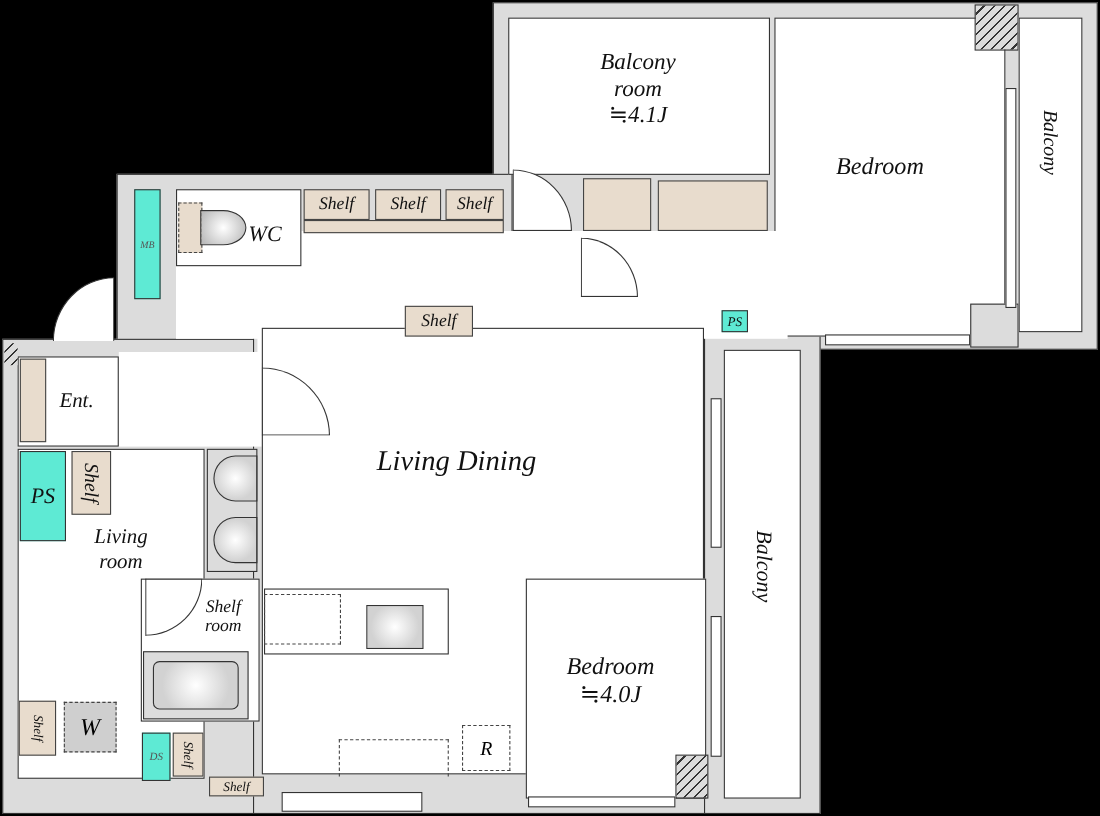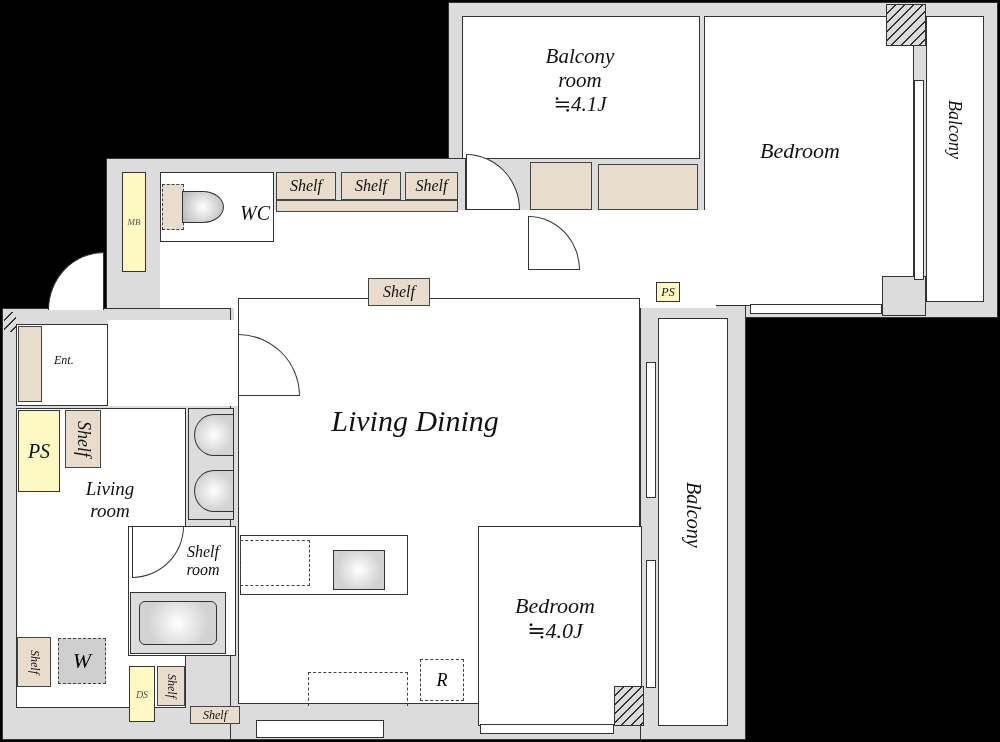--- a/index.html
+++ b/index.html
@@ -3,21 +3,21 @@
 <meta charset="utf-8">
 <style>
   html,body{margin:0;padding:0;background:#000;}
   #plan{position:relative;width:1000px;height:742px;background:#000;overflow:hidden;font-family:"Liberation Serif","DejaVu Serif",serif;}
   .abs{position:absolute;box-sizing:border-box;}
   .wall{background:#dcdcdc;border:1.5px solid #333;}
   .floor{background:#fff;border:1.5px solid #333;}
   .nob{border:none;}
   .shelf{background:#e8dccd;border:1.5px solid #444;display:flex;align-items:center;justify-content:center;font-style:italic;color:#111;}
   .lbl{position:absolute;font-style:italic;color:#111;text-align:center;line-height:1.15;white-space:nowrap;}
-  .box{background:#fef9c3;border:1.5px solid #333;display:flex;align-items:center;justify-content:center;font-style:italic;color:#111;}
+  .box{background:#5eead4;border:1.5px solid #333;display:flex;align-items:center;justify-content:center;font-style:italic;color:#111;}
   .dash{border:1.5px dashed #444;}
   .hatch{background:repeating-linear-gradient(135deg,#dcdcdc 0 5px,#333 5px 6.5px);}
   .door-arc{border:1.5px solid #333;border-radius:0 100% 0 0;background:#fff;}
   .win{background:#fff;border:1px solid #333;}
   .vtext{writing-mode:vertical-rl;}
   .sink{background:radial-gradient(circle at 50% 50%,#fff 0,#d2d2d2 70%);border:1.5px solid #333;}
 </style>
 </head>
 <body>
 
@@ -117,21 +117,21 @@
     <div class="abs sink" style="left:8px;top:8px;width:78px;height:44px;border-radius:6px;"></div>
   </div>
 
   <div class="abs shelf vtext" style="left:17px;top:637px;width:34px;height:50px;font-size:12px;">
       <span>Shelf</span>
     </div>
   <div class="abs dash" style="left:58px;top:638px;width:48px;height:46px;background:#cfcfcf;display:flex;align-items:center;justify-content:center;font-style:italic;font-size:22px;">
       <span>W</span>
     </div>
 
-  <div class="abs box" style="left:129px;top:666px;width:26px;height:56px;font-size:10px;color:#555;">
+  <div class="abs box" style="left:129px;top:666px;width:26px;height:44px;font-size:10px;color:#555;">
       <span>DS</span>
     </div>
   <div class="abs shelf vtext" style="left:157px;top:666px;width:28px;height:40px;font-size:12px;">
       <span>Shelf</span>
     </div>
   <div class="abs shelf" style="left:190px;top:706px;width:50px;height:18px;font-size:12px;">
       <span>Shelf</span>
     </div>
 
   <div class="abs floor" style="left:240px;top:535px;width:168px;height:60px;"></div>
@@ -145,31 +145,31 @@
 
   <div class="lbl" style="left:520px;top:44px;width:120px;font-size:21px;">
     <div>Balcony</div>
     <div>room</div>
     <div>≒4.1J</div>
   </div>
   <div class="lbl" style="left:740px;top:138px;width:120px;font-size:22px;">
     <div>Bedroom</div>
   </div>
   <div class="lbl vtext" style="left:944px;top:100px;font-size:18px;">Balcony</div>
-  <div class="lbl" style="left:226px;top:202px;font-size:20px;margin-left:14px;">WC</div>
-  <div class="lbl" style="left:54px;top:354px;font-size:12px;">Ent.</div>
+  <div class="lbl" style="left:226px;top:202px;font-size:20px;">WC</div>
+  <div class="lbl" style="left:54px;top:354px;font-size:19px;">Ent.</div>
   <div class="lbl" style="left:60px;top:478px;width:100px;font-size:19px;">
     <div>Living</div>
     <div>room</div>
   </div>
   <div class="lbl" style="left:176px;top:543px;width:54px;font-size:16px;">
     <div>Shelf</div>
     <div>room</div>
   </div>
-  <div class="lbl" style="left:330px;top:404px;width:170px;font-size:30px;">
+  <div class="lbl" style="left:330px;top:404px;width:170px;font-size:26px;">
     <div>Living Dining</div>
   </div>
   <div class="lbl" style="left:500px;top:593px;width:110px;font-size:22px;">
     <div>Bedroom</div>
     <div>≒4.0J</div>
   </div>
   <div class="lbl vtext" style="left:682px;top:482px;font-size:20px;">Balcony</div>
 
 </div>
 

